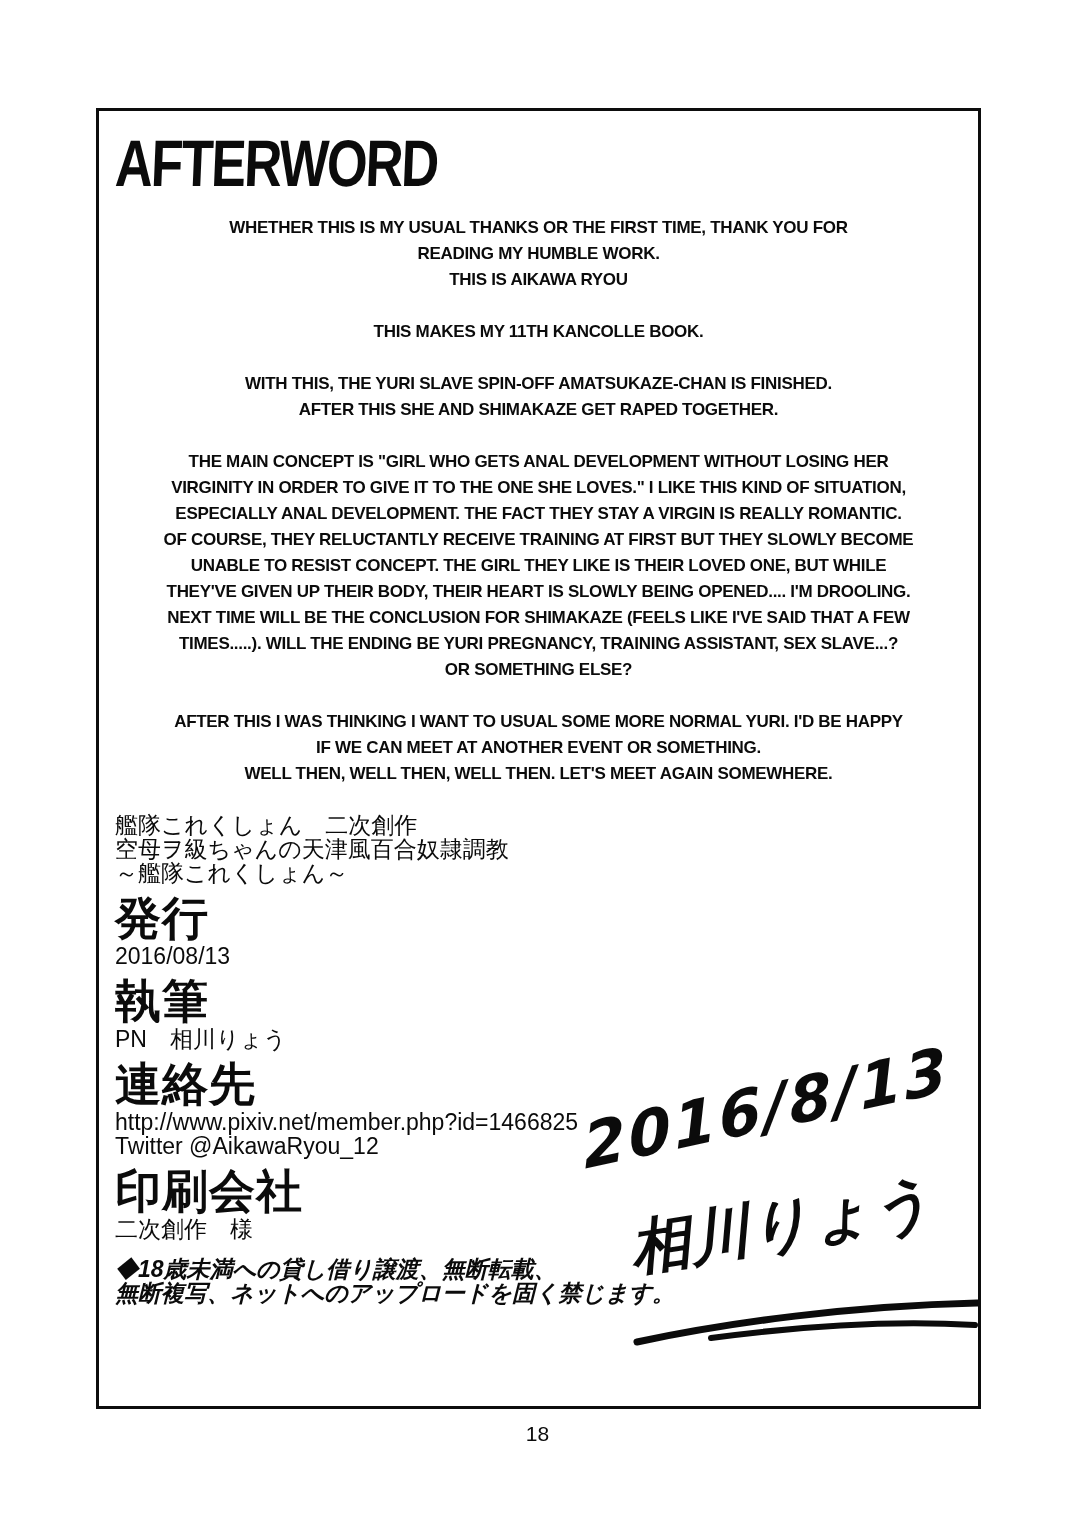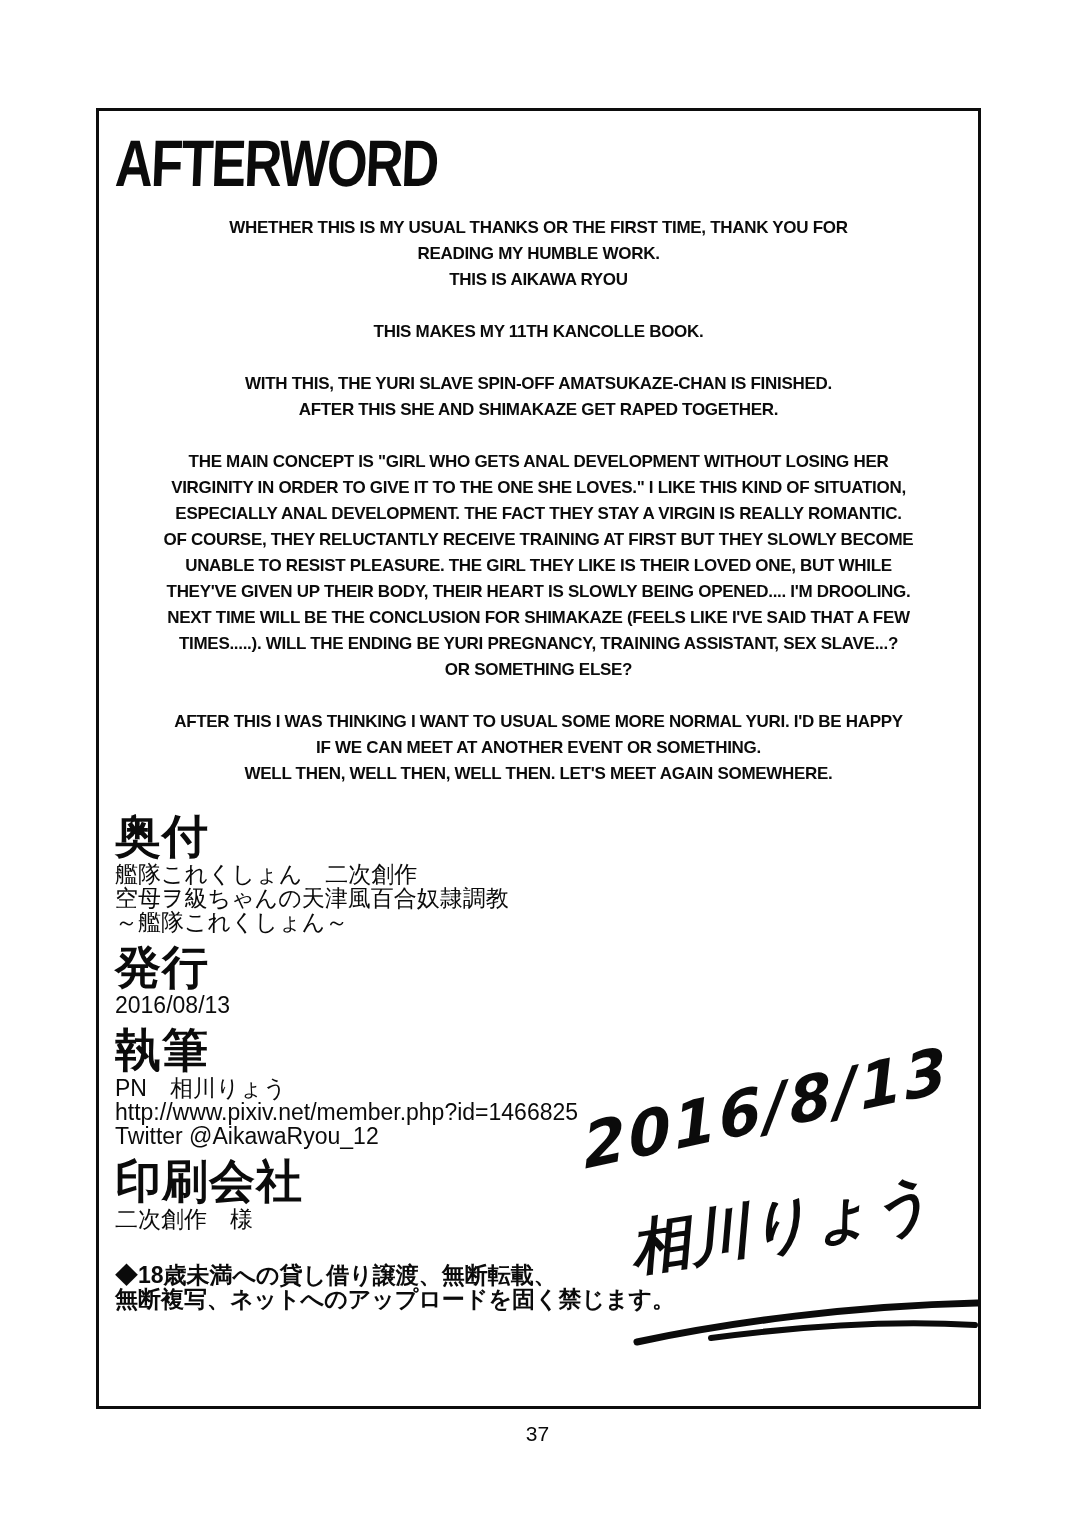--- a/index.html
+++ b/index.html
@@ -49,24 +49,25 @@
     letter-spacing:1px;
     white-space:nowrap;
   }
   .c-line {
     font-size:23px;
     line-height:24px;
     white-space:nowrap;
     font-weight:500;
   }
   .notice {
-    margin-top:32px;
+    margin-top:16px;
     font-size:23px;
     font-weight:bold;
     line-height:26px;
+    font-style:italic;
   }
   .notice .c-line { font-weight:bold; }
 
   .signature {
     position:absolute;
     left:452px; top:985px;
     width:430px; height:290px;
     pointer-events:none;
   }
   .sig-date {
@@ -112,53 +113,53 @@
     </div>
     <div class="para">
       <div class="line">WITH THIS, THE YURI SLAVE SPIN-OFF AMATSUKAZE-CHAN IS FINISHED.</div>
       <div class="line">AFTER THIS SHE AND SHIMAKAZE GET RAPED TOGETHER.</div>
     </div>
     <div class="para">
       <div class="line">THE MAIN CONCEPT IS "GIRL WHO GETS ANAL DEVELOPMENT WITHOUT LOSING HER</div>
       <div class="line">VIRGINITY IN ORDER TO GIVE IT TO THE ONE SHE LOVES." I LIKE THIS KIND OF SITUATION,</div>
       <div class="line">ESPECIALLY ANAL DEVELOPMENT. THE FACT THEY STAY A VIRGIN IS REALLY ROMANTIC.</div>
       <div class="line">OF COURSE, THEY RELUCTANTLY RECEIVE TRAINING AT FIRST BUT THEY SLOWLY BECOME</div>
-      <div class="line">UNABLE TO RESIST PLEASURE. THE GIRL THEY LIKE IS THEIR LOVED ONE, BUT WHILE</div>
+      <div class="line">UNABLE TO RESIST CONCEPT. THE GIRL THEY LIKE IS THEIR LOVED ONE, BUT WHILE</div>
       <div class="line">THEY'VE GIVEN UP THEIR BODY, THEIR HEART IS SLOWLY BEING OPENED.... I'M DROOLING.</div>
       <div class="line">NEXT TIME WILL BE THE CONCLUSION FOR SHIMAKAZE (FEELS LIKE I'VE SAID THAT A FEW</div>
       <div class="line">TIMES.....). WILL THE ENDING BE YURI PREGNANCY, TRAINING ASSISTANT, SEX SLAVE...?</div>
       <div class="line">OR SOMETHING ELSE?</div>
     </div>
     <div class="para">
       <div class="line">AFTER THIS I WAS THINKING I WANT TO USUAL SOME MORE NORMAL YURI. I'D BE HAPPY</div>
       <div class="line">IF WE CAN MEET AT ANOTHER EVENT OR SOMETHING.</div>
       <div class="line">WELL THEN, WELL THEN, WELL THEN. LET'S MEET AGAIN SOMEWHERE.</div>
     </div>
   </div>
 
   <div class="colophon">
 
     <div>
-      <div class="c-heading">奥付</div>
       <div class="c-line">艦隊これくしょん　二次創作</div>
       <div class="c-line">空母ヲ級ちゃんの天津風百合奴隷調教</div>
       <div class="c-line">～艦隊これくしょん～</div>
     </div>
 
     <div>
       <div class="c-heading">発行</div>
       <div class="c-line">2016/08/13</div>
     </div>
 
     <div>
       <div class="c-heading">執筆</div>
       <div class="c-line">PN　相川りょう</div>
     </div>
 
     <div>
+      <div class="c-heading">連絡先</div>
       <div class="c-line">http://www.pixiv.net/member.php?id=1466825</div>
       <div class="c-line">Twitter @AikawaRyou_12</div>
     </div>
 
     <div>
       <div class="c-heading">印刷会社</div>
       <div class="c-line">二次創作　様</div>
     </div>
 
     <div class="notice">
@@ -172,13 +173,13 @@
     <div class="sig-date">2016/8/13</div>
     <div class="sig-name">相川りょう</div>
     <svg class="sig-strokes" viewBox="0 0 430 290" xmlns="http://www.w3.org/2000/svg">
       <path d="M 86 246 C 180 226, 300 210, 426 207" stroke="#0b0b0b" stroke-width="7" fill="none" stroke-linecap="round"></path>
       <path d="M 160 242 C 250 230, 340 224, 424 229" stroke="#0b0b0b" stroke-width="6" fill="none" stroke-linecap="round"></path>
     </svg>
   </div>
 
 </div>
 
-<div class="page-number">37</div>
+<div class="page-number">18</div>
 
 </body></html>

